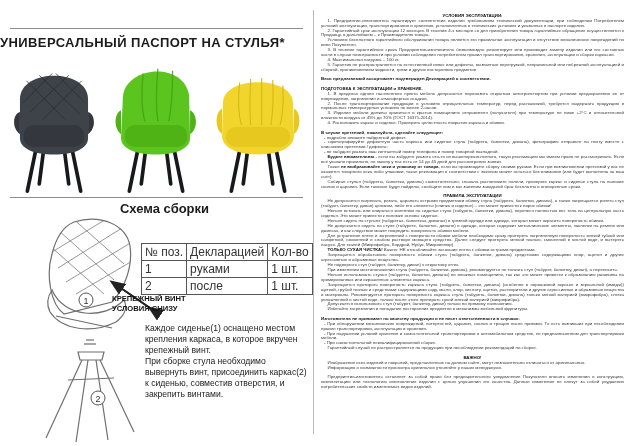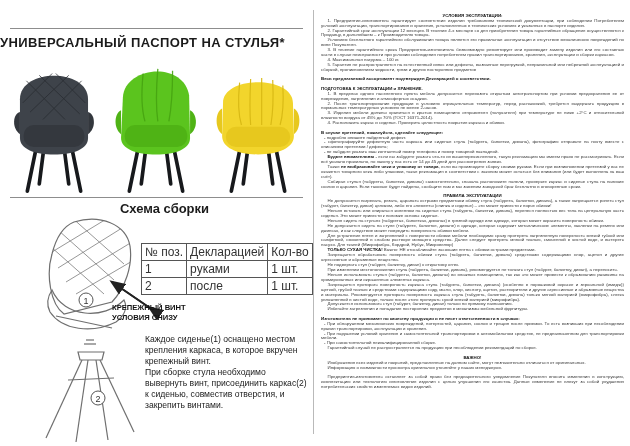--- a/index.html
+++ b/index.html
@@ -20,23 +20,23 @@
     display:flex;justify-content:space-between;align-items:flex-end;}
   .chairs svg{display:block;}
   .scheme-title{position:absolute;top:201px;left:8px;width:313px;text-align:center;
     font-weight:bold;font-size:13px;color:#1b1b1b;}
   .sketch{position:absolute;left:12px;top:212px;}
   .parts-table{position:absolute;left:141px;top:243px;border-collapse:collapse;
     font-size:12px;color:#333;}
   .parts-table th,.parts-table td{border:1px solid #555;padding:1px 3px;
     font-weight:normal;text-align:left;white-space:nowrap;}
   .parts-table th{height:12px;}
-  .screw-note{position:absolute;left:112px;top:303px;font-size:7.6px;font-weight:bold;
+  .screw-note{position:absolute;left:112px;top:294px;font-size:7.6px;font-weight:bold;
     line-height:1.35;color:#111;}
-  .instructions{position:absolute;left:145px;top:334px;width:163px;font-size:8.6px;
+  .instructions{position:absolute;left:145px;top:323px;width:163px;font-size:8.6px;
     line-height:1.28;color:#222;white-space:pre-line;}
   
   .right-col{position:absolute;left:321px;top:13px;width:303px;height:424px;overflow:hidden;}
   .scaler{width:606px;transform:scale(0.5);transform-origin:top left;
     font-size:8.8px;line-height:1.12;color:#3a3a3a;text-align:justify;}
   .block{margin:0;}
   .block.p{text-indent:13px;}
   .block.dash{text-indent:6px;}
   .block.hc{text-align:center;font-weight:bold;color:#111;}
   .block.hl{font-weight:bold;text-align:left;color:#111;}

